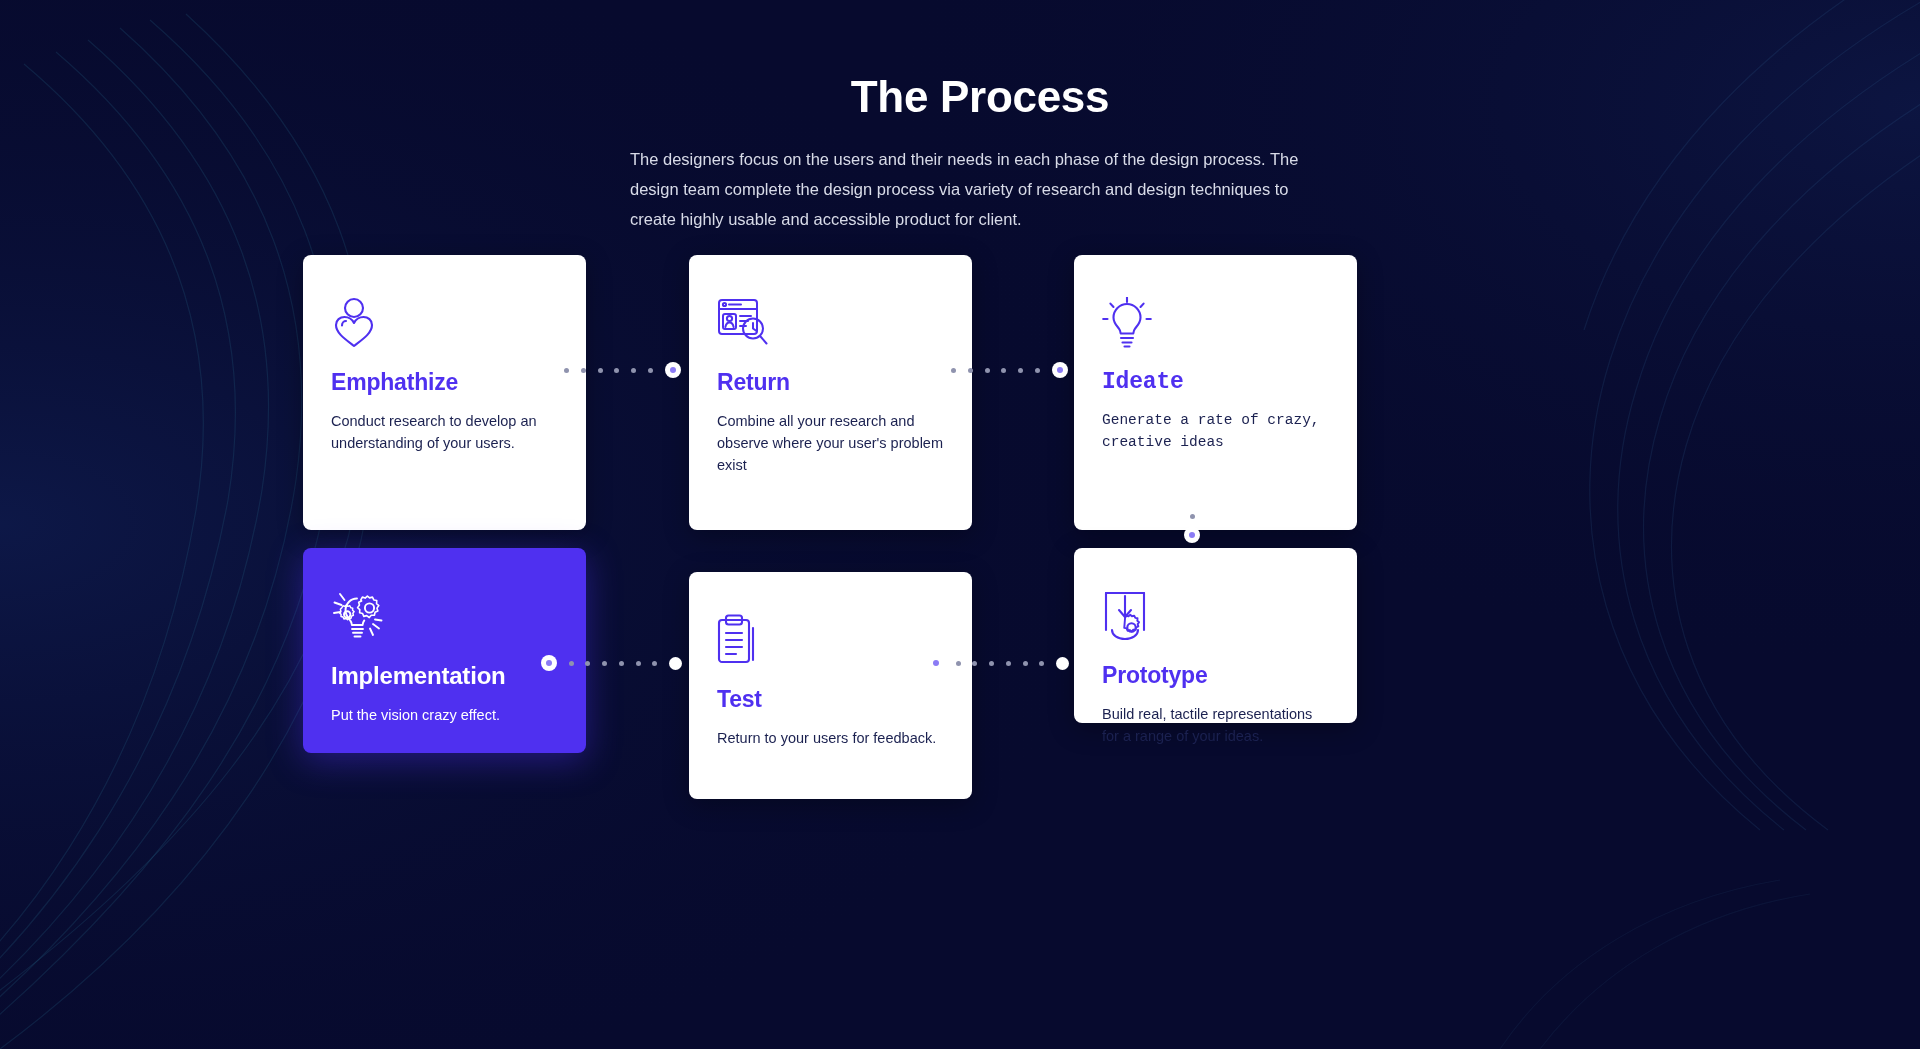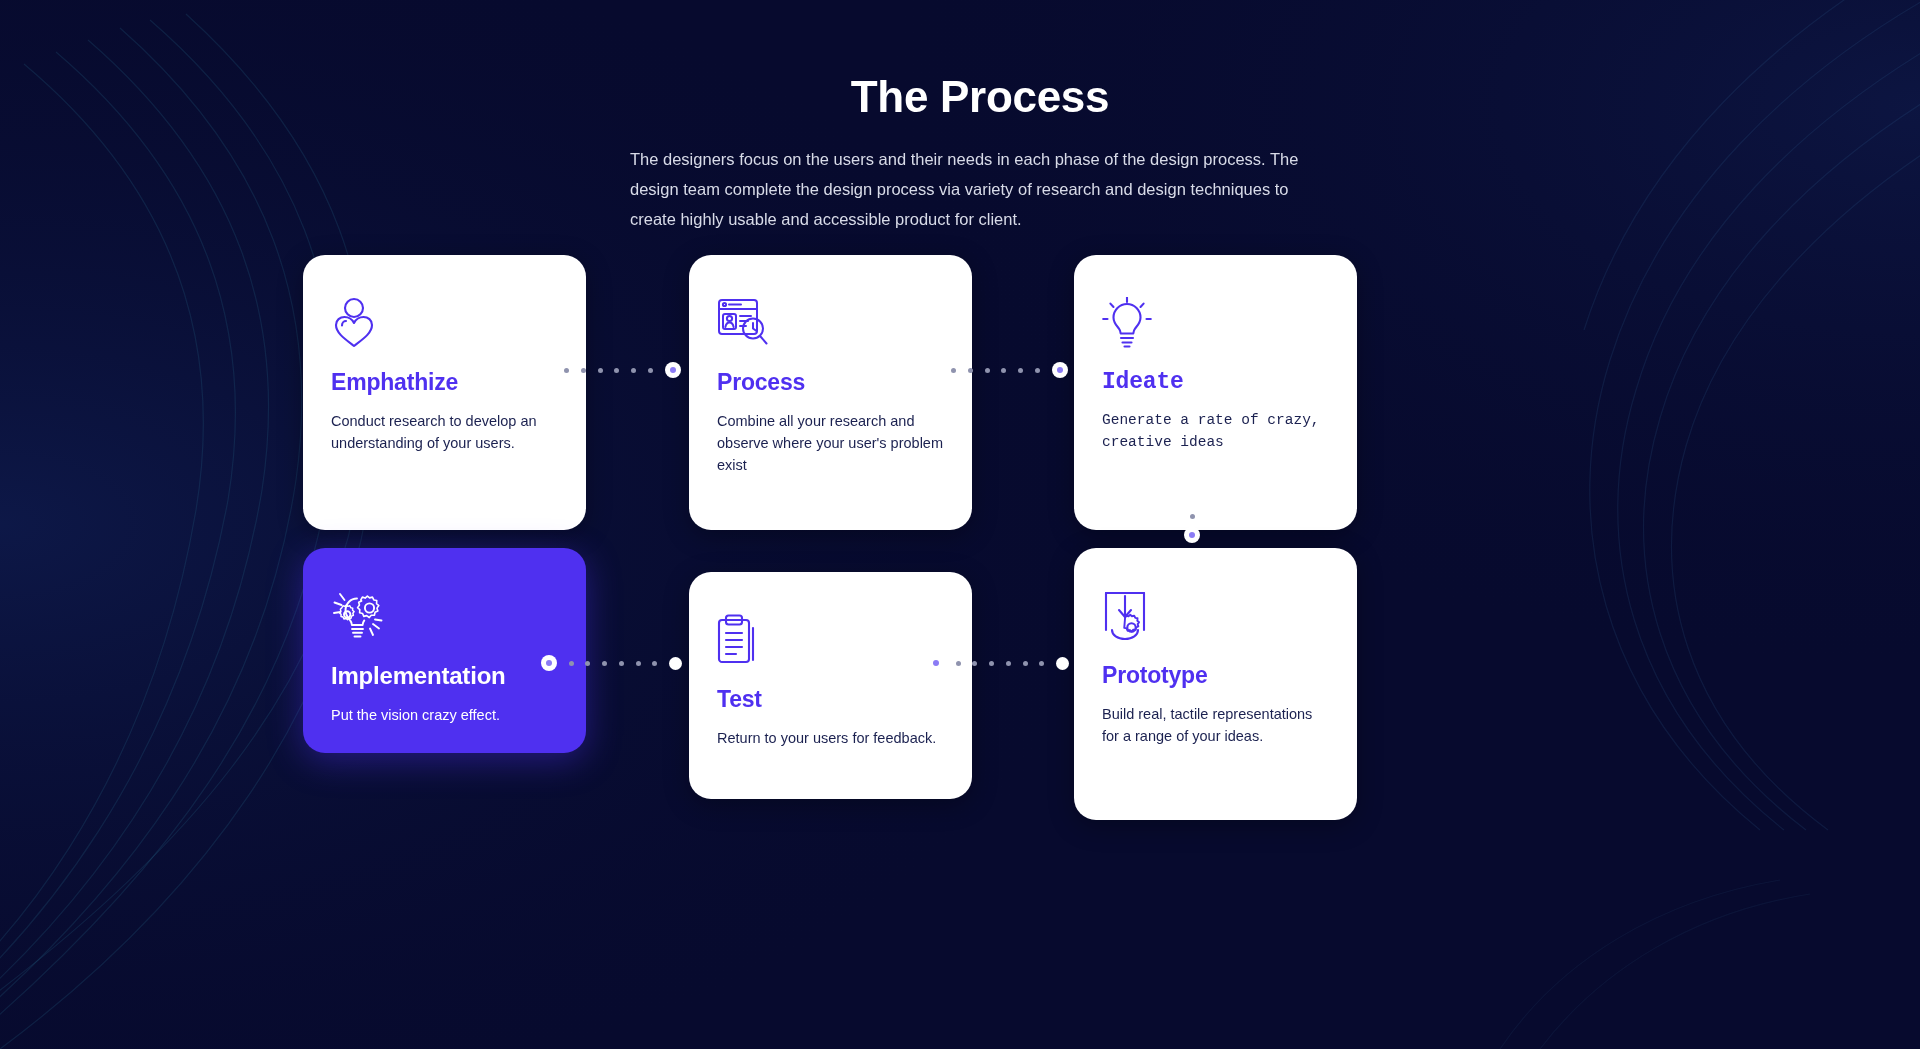--- a/index.html
+++ b/index.html
@@ -23,21 +23,21 @@
   .subtitle{
     width:700px; margin:22px auto 0; text-align:left;
     font-size:16.5px; line-height:30px; color:#d8dbe8; font-weight:400;
   }
 
   
   .grid{ position:absolute; left:0; top:0; width:1920px; height:1049px; }
 
   .card{
     position:absolute; width:283px; height:275px;
-    background:#ffffff; border-radius:22px;
+    background:#ffffff; border-radius:8px;
     padding:42px 28px 0 28px;
     box-shadow:0 6px 26px rgba(0,0,0,.30);
   }
   .card.accent{ background:#4f30f0; box-shadow:0 8px 34px rgba(79,48,240,.40); }
 
   .card-icon{ height:56px; margin-bottom:16px; }
   .card-icon svg{ display:block; }
 
   .card-title{
     font-size:23px; font-weight:bold; color:#4f30f0;
@@ -49,21 +49,21 @@
     font-size:14.5px; line-height:22px; color:#1b2150; font-weight:400;
   }
   .card.accent .card-desc{ color:#ffffff; }
 
   
   .c0{ left:283px;  top:255px; }
   .c1{ left:669px;  top:255px; }
   .c2{ left:1054px; top:255px;font-family:Liberation Mono, monospace; }
   .c3{ left:283px;  top:548px; height:205px; }
   .c4{ left:669px;  top:572px; height:227px; }
-  .c5{ left:1054px; top:548px; height:272px; }
+  .c5{ left:1054px; top:548px; height:175px; }
 
   
   .conn-h{
     position:absolute; display:flex; align-items:center;
     justify-content:space-between; height:18px;
   }
   .conn-v{
     position:absolute; display:flex; flex-direction:column; align-items:center;
     justify-content:space-between; width:18px;
   }
@@ -160,21 +160,21 @@
           <path d="M12 7.5 H24"></path>
           <rect x="6" y="17" width="13" height="15" rx="2"></rect>
           <circle cx="12.5" cy="21.5" r="2.6"></circle>
           <path d="M8.4 30 C 9 26.8 10.6 25.6 12.5 25.6 C 14.4 25.6 16 26.8 16.6 30"></path>
           <path d="M23 19 H34 M23 24 H31 M23 29 H29"></path>
           <circle cx="36" cy="31.5" r="10"></circle>
           <path d="M43.5 39.5 L49.5 46.5"></path>
           <path d="M36 26 V31.5 L39.5 34"></path>
         </svg>
       </div>
-      <div class="card-title">Process</div>
+      <div class="card-title">Return</div>
       <div class="card-desc">Combine all your research and observe where your user's problem exist</div>
     </div>
 
     <div class="card c2">
       <div class="card-icon">
         <svg width="50" height="52" viewBox="0 0 50 52" fill="none" stroke="#4f30f0" stroke-width="2.1" stroke-linecap="round" stroke-linejoin="round">
           <path d="M25 5 V0.5"></path>
           <path d="M11.5 10 L8.4 6.6"></path>
           <path d="M38.5 10 L41.6 6.6"></path>
           <path d="M5.5 22 H1.2"></path>

